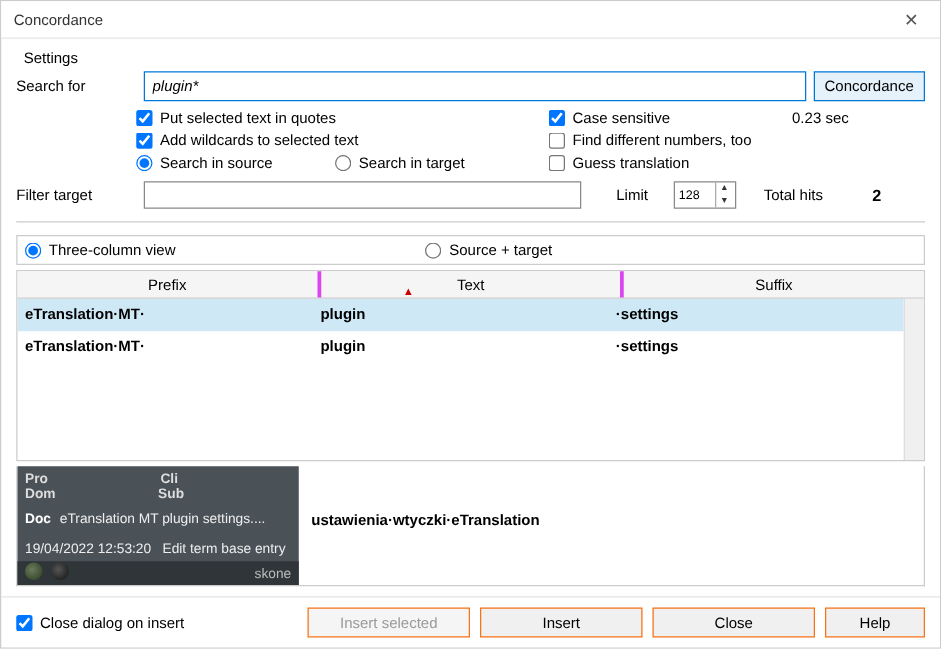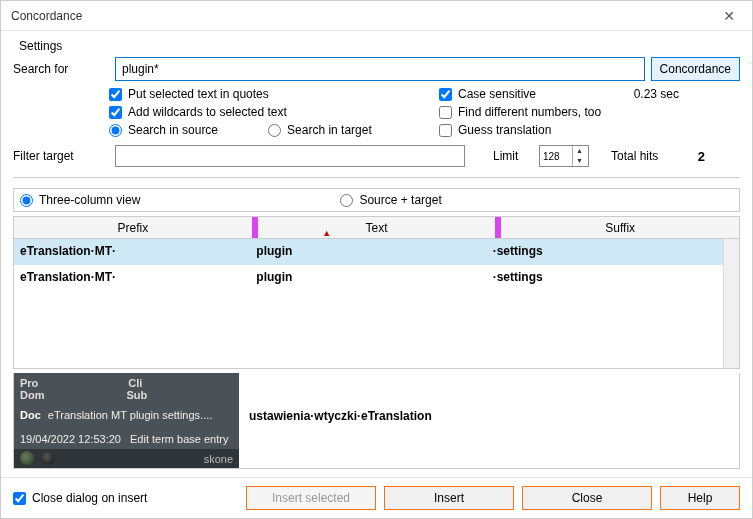--- a/index.html
+++ b/index.html
@@ -47,20 +47,21 @@
   }
   .settings-label { font-size: 12px; color: #000; margin-left: 6px; }
   .row { display: flex; align-items: center; gap: 6px; }
   .col-label { width: 96px; flex: 0 0 96px; font-size: 12px; }
   .search-input {
     flex: 1;
     height: 24px;
     border: 1.5px solid #0078d7;
     padding: 0 6px;
     font-size: 12px;
+    font-style: italic;
   }
   .btn {
     height: 24px;
     min-width: 80px;
     border: 1.5px solid #0078d7;
     background: #e5f1fb;
     font-size: 12px;
     text-align: center;
     line-height: 22px;
     padding: 0 8px;
@@ -128,21 +129,21 @@
   }
   .thead {
     display: flex;
     background: #f5f5f5;
     border-bottom: 1px solid #ccc;
     font-size: 12px;
     height: 22px;
   }
   .thead .th {
     flex: 1;
-    border-right: 6px solid #d946ef;
+    border-right: 3px solid #d946ef;
     text-align: center;
     line-height: 22px;
     position: relative;
   }
   .thead .th:last-child { border-right: none; }
   .sort-icon {
     position: absolute; left: 44%; color: #c00; font-size: 9px; top: 5px; transform: translateX(-40px);
   }
   .tbody { flex: 1; overflow-y: auto; }
   .trow {

